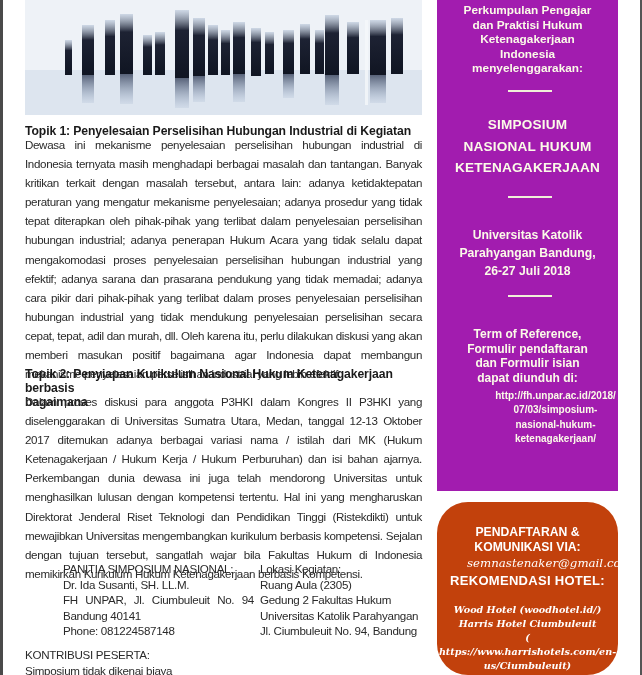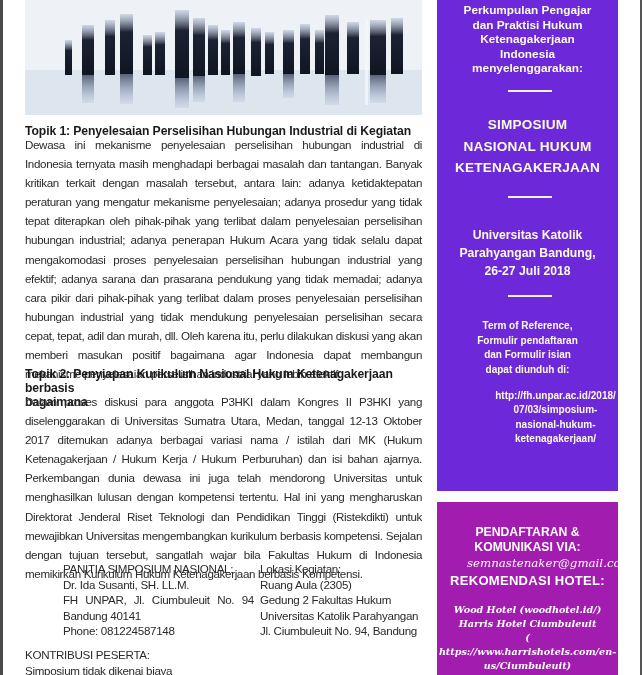--- a/index.html
+++ b/index.html
@@ -20,31 +20,31 @@
   .committee { position: absolute; left: 31px; top: 561px; font-size: 11.6px; line-height: 15.6px; color: #2a2a2a; letter-spacing: -0.3px; }
   .committee .row { display: flex; margin-left: 32px; }
   .committee .c1 { width: 197px; }
   .committee .c1.justify { display: flex; justify-content: space-between; padding-right: 6px; }
   .committee .c2 { width: 200px; }
 
   .kontribusi-label { position: absolute; left: 25px; top: 648px; font-size: 11.6px; letter-spacing: -0.3px; color: #2a2a2a; }
   .kontribusi-text { position: absolute; left: 25px; top: 664px; font-size: 11.6px; letter-spacing: -0.3px; color: #2a2a2a; }
 
   
-  .green { position: absolute; left: 437px; top: 0; width: 181px; height: 491px; background: #6d28d9; color: #fbfbe8; text-align: center; font-weight: bold; }
+  .green { position: absolute; left: 437px; top: 0; width: 181px; height: 491px; background: #a21caf; color: #fbfbe8; text-align: center; font-weight: bold; }
   .green .blk { position: absolute; left: 0; width: 181px; }
   .green .org { top: 3px; font-size: 11.8px; line-height: 14.5px; }
   .green .title { top: 114px; font-size: 13.6px; line-height: 21.5px; letter-spacing: 0.2px; }
   .green .venue { top: 226px; font-size: 12.2px; line-height: 18.2px; }
-  .green .tor { top: 319px; font-size: 10px; line-height: 14.5px; }
+  .green .tor { top: 327px; font-size: 12px; line-height: 14.5px; }
   .green .url { top: 389px; font-size: 10px; line-height: 14.3px; margin-left: 28px; }
   .green .sep { position: absolute; left: 71px; width: 44px; height: 1.5px; background: #f0f0d8; }
 
   
-  .magenta { position: absolute; left: 437px; top: 502px; width: 181px; height: 173px; background: #a21caf; color: #fff; text-align: center; }
+  .magenta { position: absolute; left: 437px; top: 502px; width: 181px; height: 173px; background: #c2410c; color: #fff; text-align: center; border-radius: 31px; }
   .magenta .hdr { position: absolute; left: 0; width: 181px; font-weight: bold; font-size: 12.2px; line-height: 14.5px; }
   .magenta .email { position: absolute; left: 0; width: 181px; top: 54px; font-family: "DejaVu Serif", serif; font-style: italic; font-size: 11.8px; padding-left: 30px; }
   .magenta .hotel-hdr { top: 72px; font-size: 13px; letter-spacing: 0.3px; }
   .magenta .hotels { position: absolute; left: 0; width: 181px; top: 101px; font-family: "DejaVu Serif", serif; font-style: italic; font-weight: bold; font-size: 9.6px; line-height: 14.1px; }
 </style>
 </head>
 <body>
 
 <div class="edge-left"></div>
 <div class="edge-right"></div>

